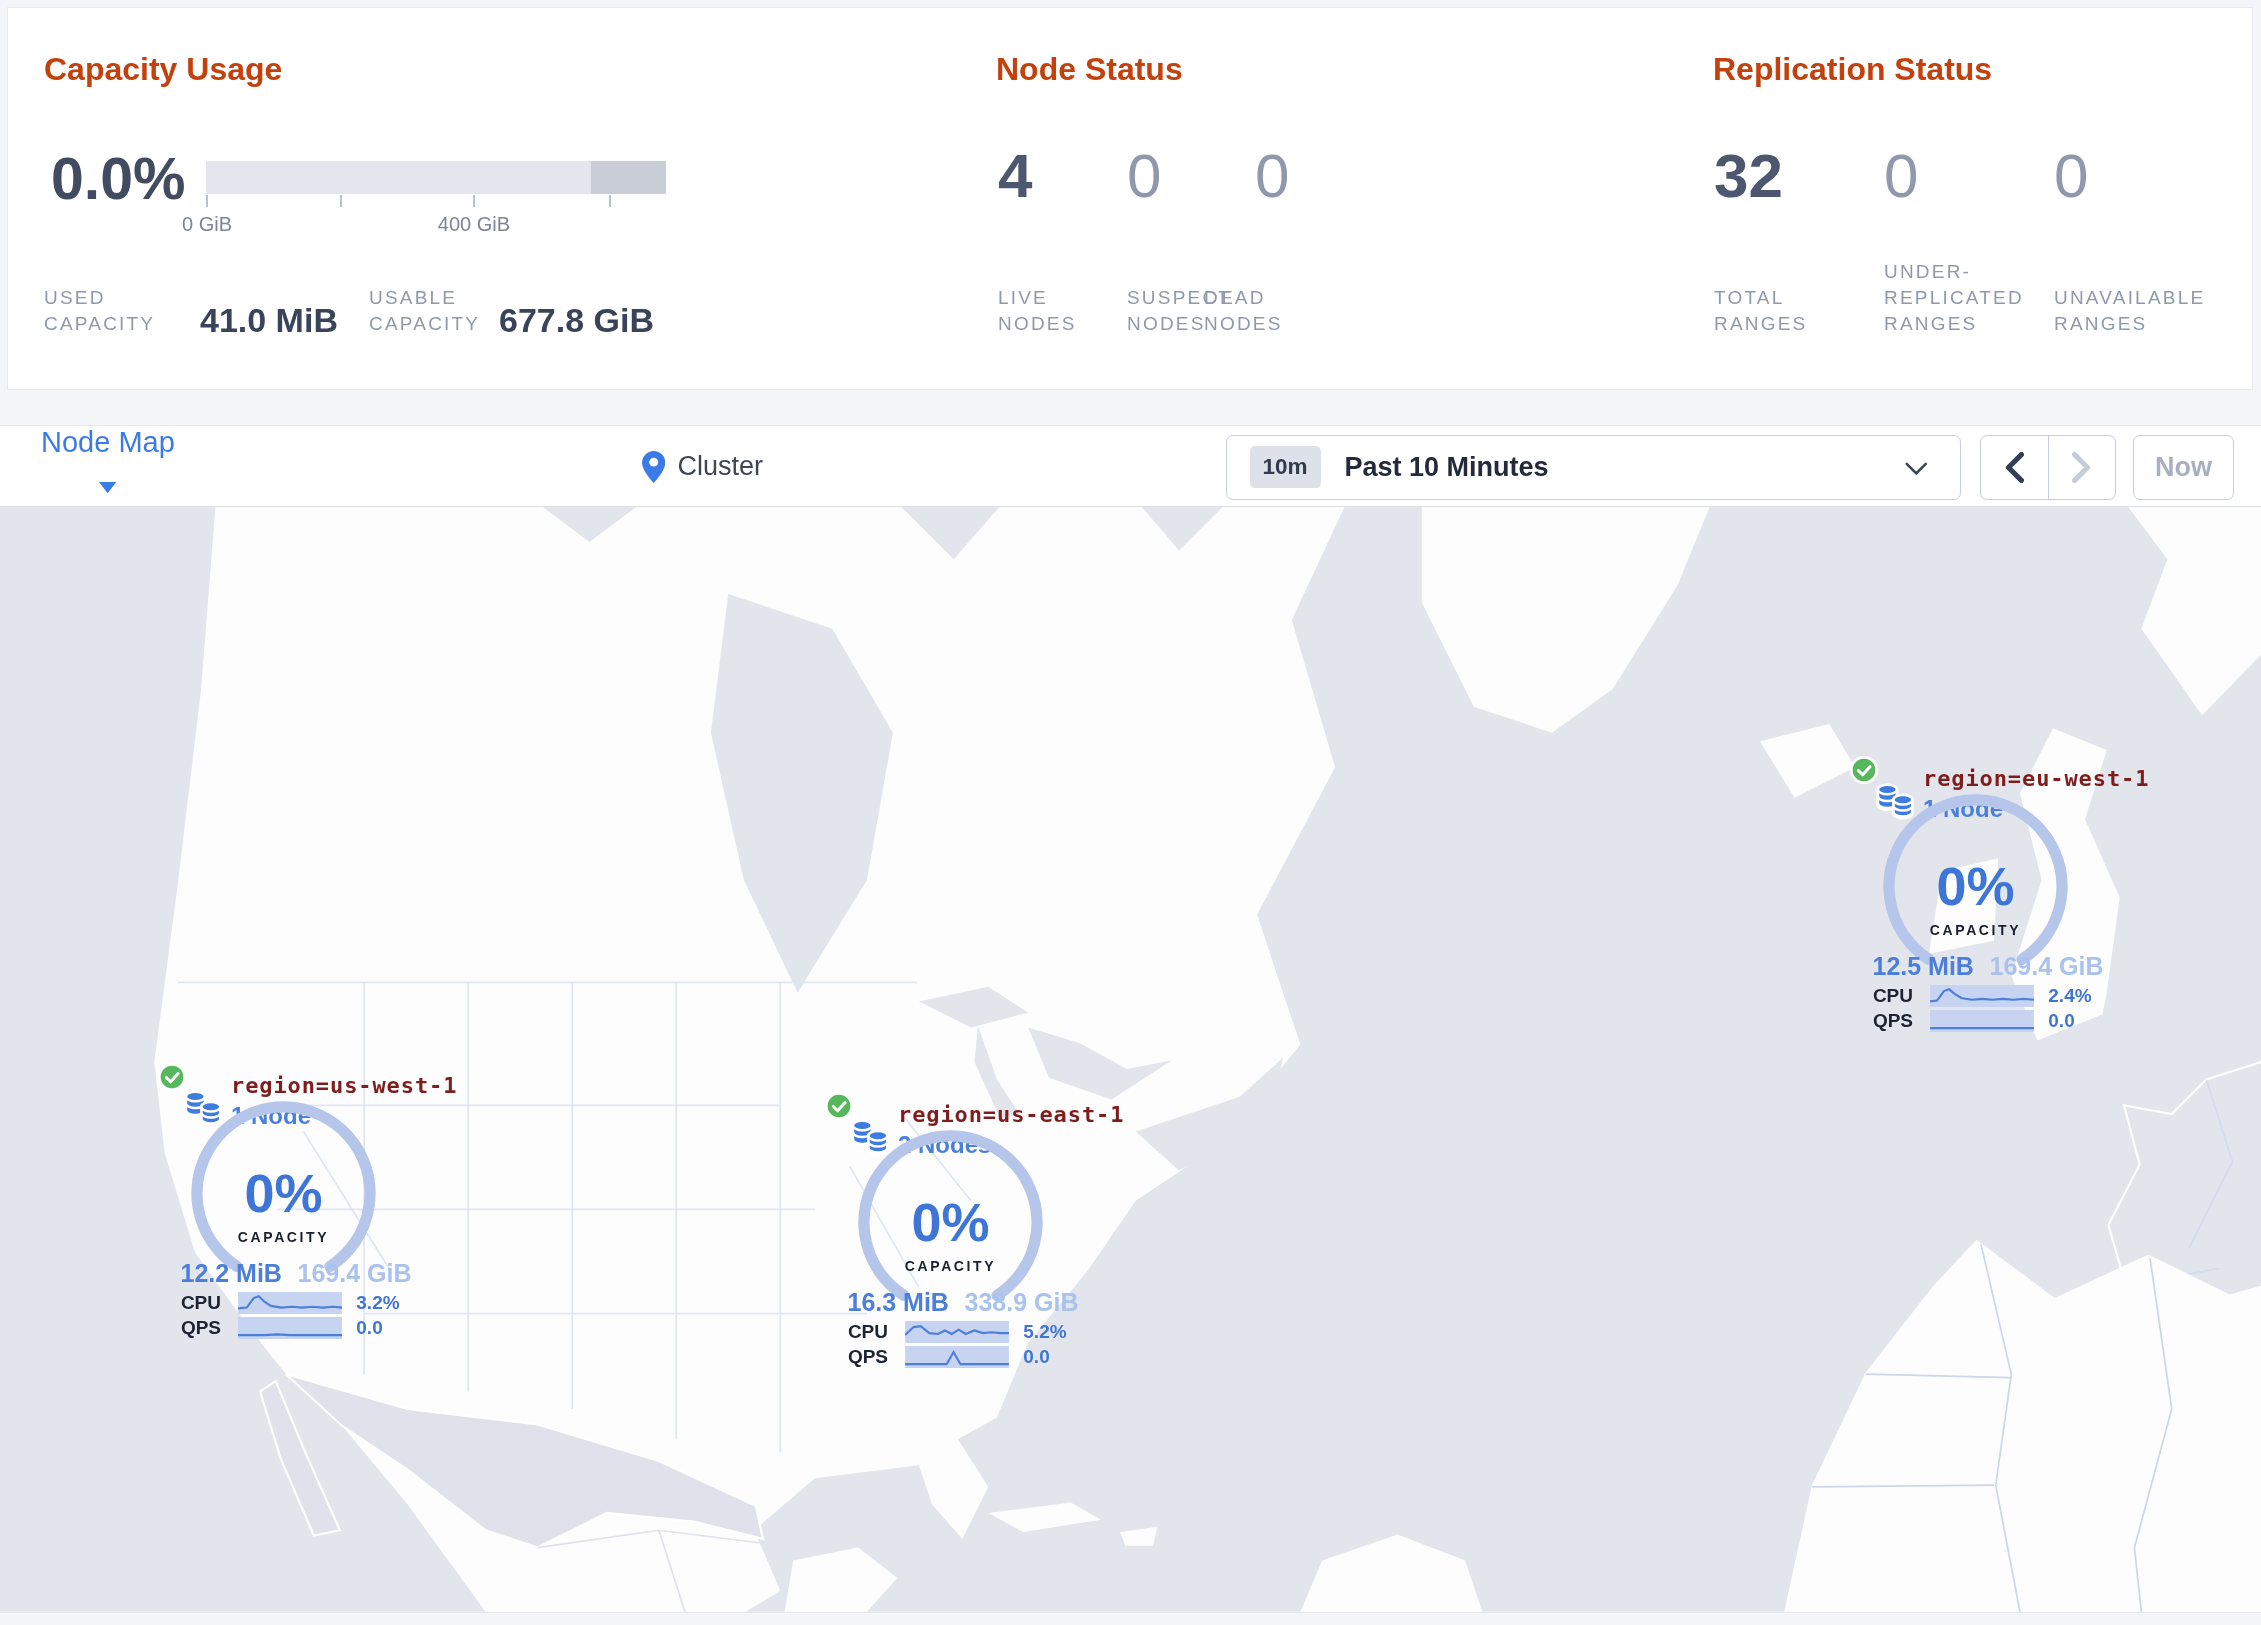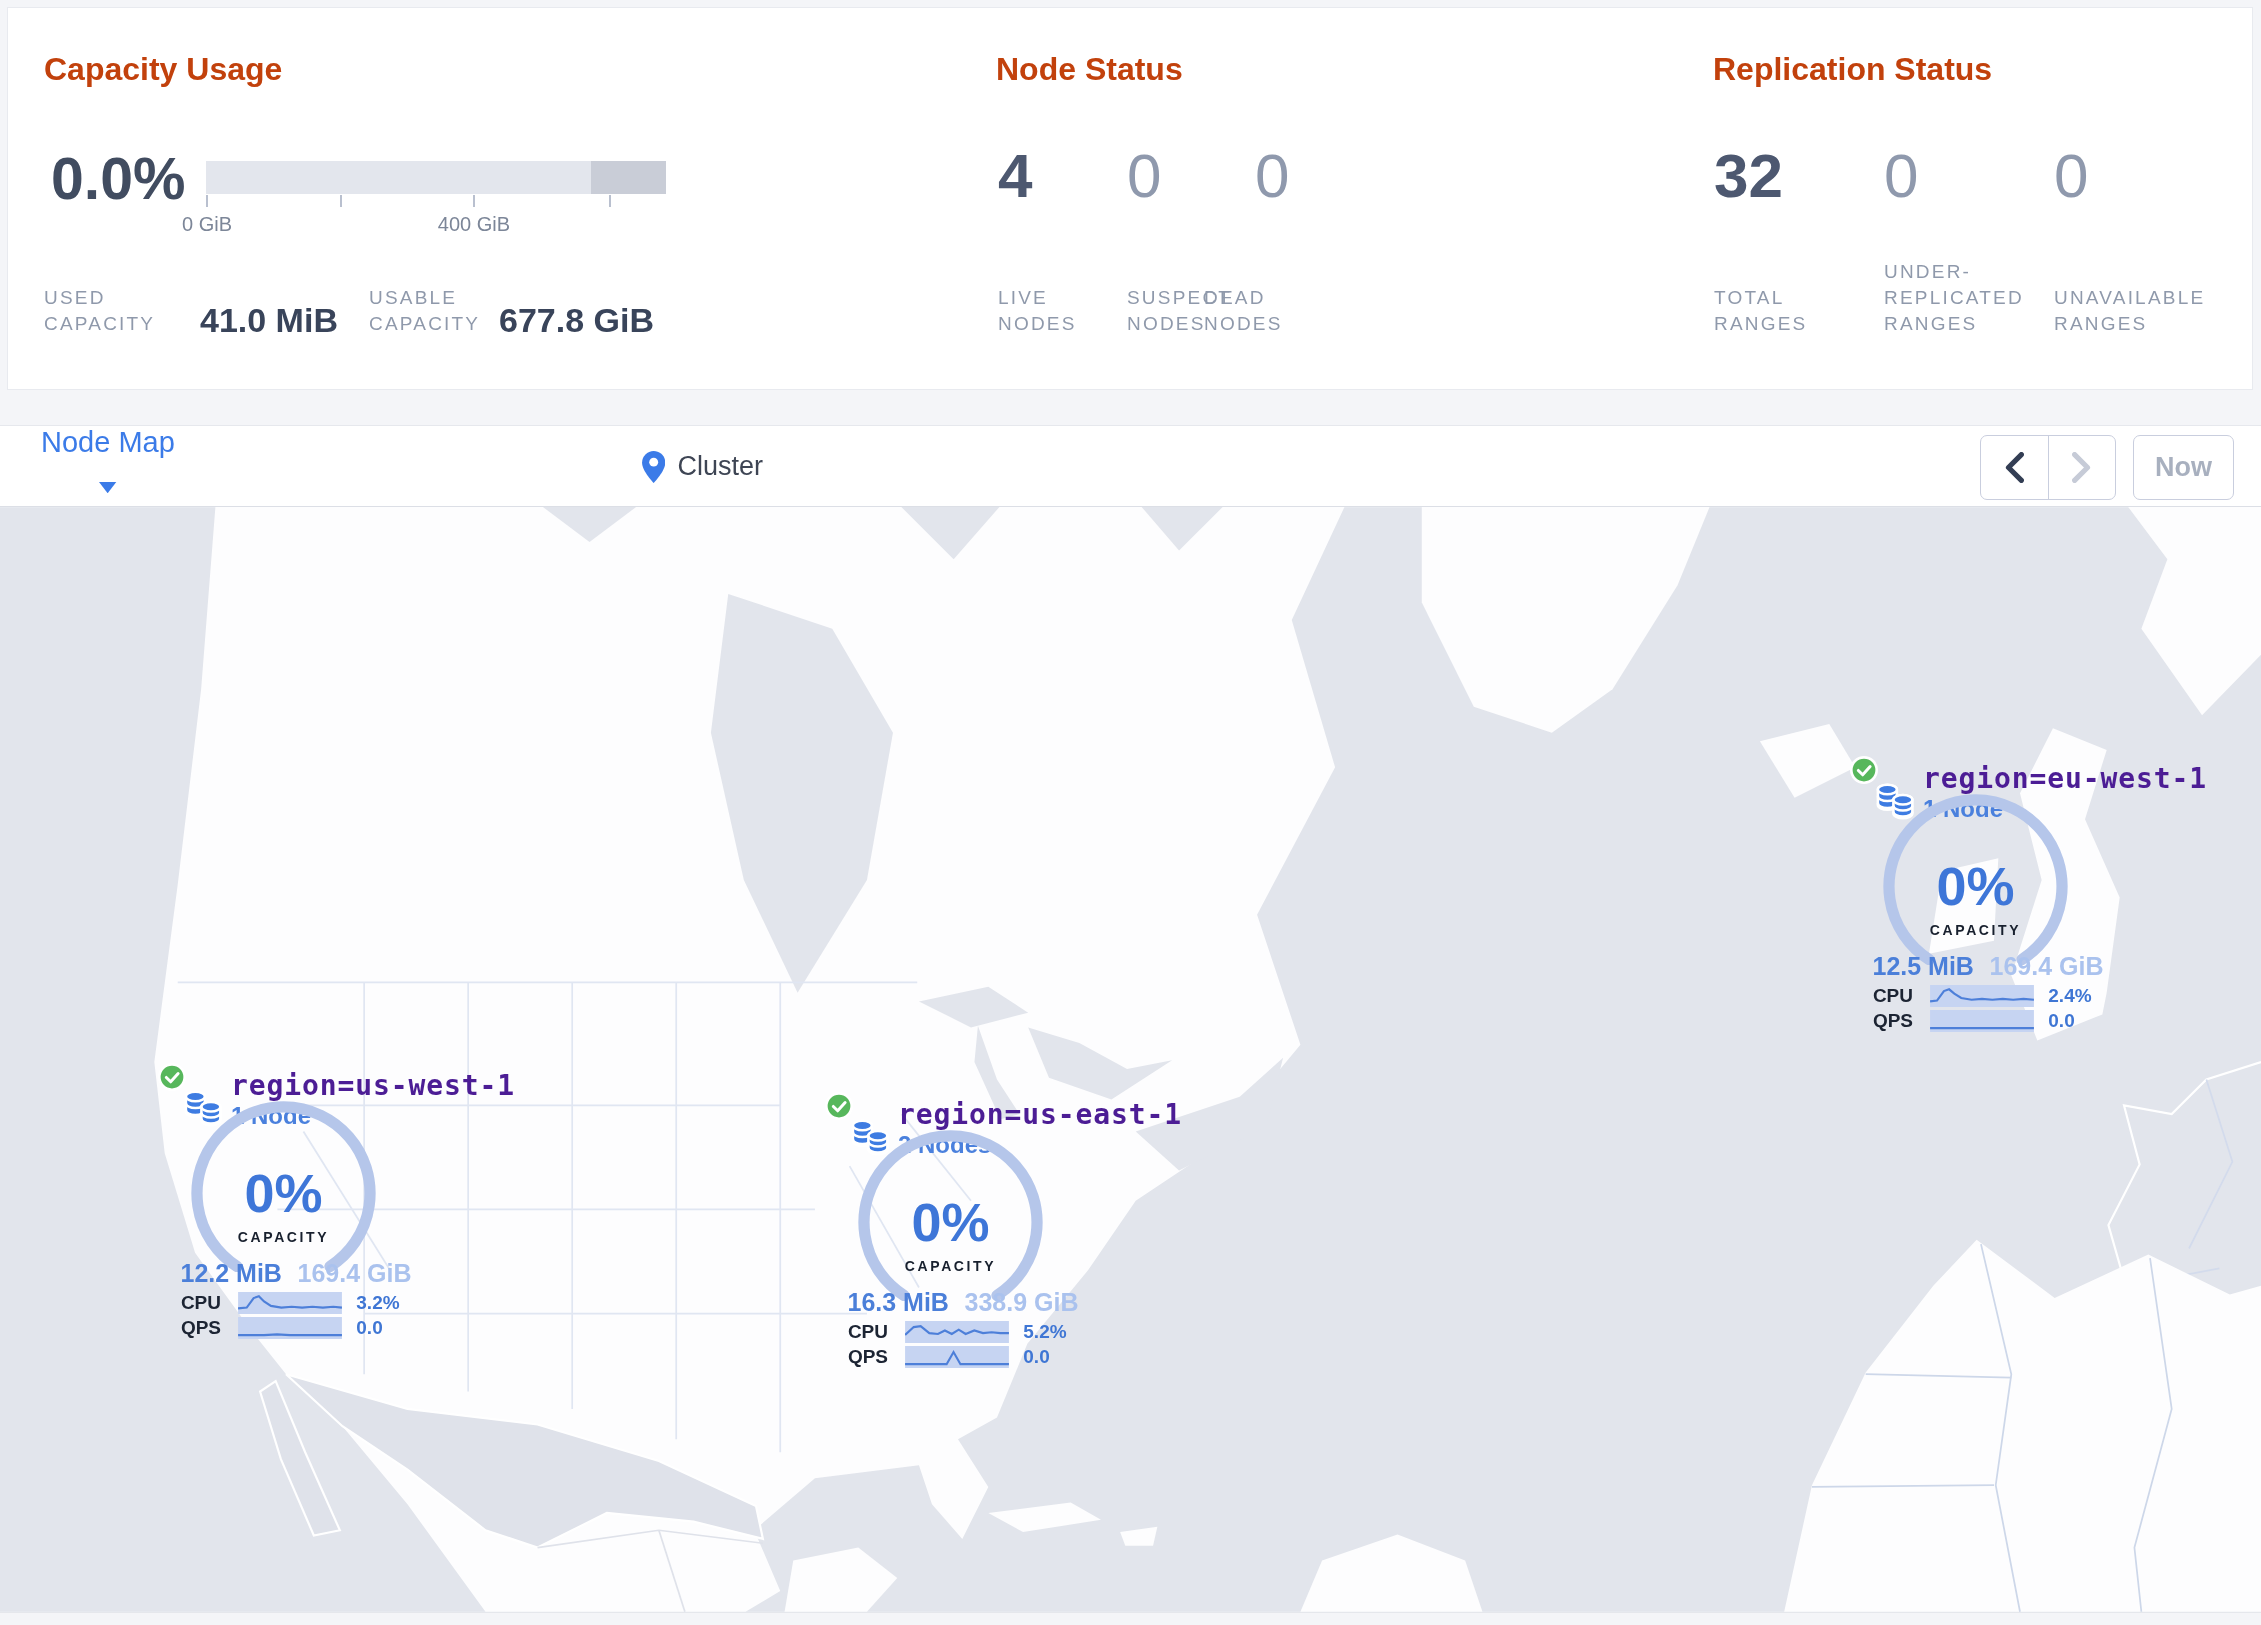--- a/index.html
+++ b/index.html
@@ -36,21 +36,21 @@
 
   
   .map-wrap{position:absolute;left:0;top:507px;width:2261px;height:1105px;}
   .map-footer{position:absolute;left:0;top:1612px;width:2261px;height:14px;background:#f4f5f8;border-top:0.9px solid #e5e7ec;box-sizing:border-box;}
 
   
   .marker{position:absolute;width:269px;height:286px;}
   .m-check{position:absolute;left:0;top:0;width:28px;height:28px;}
   .m-db{position:absolute;left:21px;top:22.5px;width:50px;height:45px;}
   .m-labels{position:absolute;left:73px;top:10.4px;white-space:nowrap;}
-  .m-region{font-family:"DejaVu Sans Mono",monospace;font-size:28px;font-weight:700;color:#4c1d95;letter-spacing:0.9px;line-height:26px;}
+  .m-region{font-family:"DejaVu Sans Mono",monospace;font-size:22px;font-weight:700;color:#7f1d1d;letter-spacing:0.9px;line-height:26px;}
   .m-nodes{font-size:24px;font-weight:700;color:#4a80dd;line-height:29.5px;margin-top:1.7px;cursor:pointer;}
   .m-arc{position:absolute;left:26px;top:31px;width:199px;height:199px;}
   .m-pct{position:absolute;left:26px;top:102px;width:199px;text-align:center;font-size:54px;font-weight:700;color:#3e76d8;line-height:57px;}
   .m-cap{position:absolute;left:26px;top:166px;width:199px;text-align:center;font-size:14px;font-weight:700;letter-spacing:2.6px;color:#18202e;}
   .m-caprow{position:absolute;left:22.5px;top:196px;width:231px;display:flex;justify-content:space-between;font-size:25px;font-weight:600;line-height:29.5px;}
   .m-used{color:#4b7fd9;}
   .m-usable{color:#aac2ee;text-align:right;}
   .m-metric{position:absolute;left:14px;height:26px;display:flex;align-items:center;}
   .m-mname{width:49px;text-align:right;font-size:19px;font-weight:700;color:#1c2433;}
   .m-spark{width:104px;height:22.5px;margin-left:17.3px;}
@@ -105,20 +105,27 @@
           <path d="M0 0 L20 0 L10 13 Z" fill="#3b7be8"></path>
         </svg>
     </div>
     <div class="crumb">
       <svg width="23.4" height="32" viewBox="0 0 24 33">
         <path d="M12 0 C5.4 0 0 5.4 0 12 c0 8.5 12 21 12 21 s12 -12.5 12 -21 C24 5.4 18.6 0 12 0 z" fill="#3b7be8"></path>
         <circle cx="12" cy="11.5" r="4.6" fill="#ffffff"></circle>
       </svg>
       <span class="crumb-label">Cluster</span>
     </div>
+    <div class="timebox">
+      <span class="timebadge">10m</span>
+      <span class="timelabel">Past 10 Minutes</span>
+      <svg class="time-chev" width="22.5" height="14" viewBox="0 0 26 16">
+          <polyline points="2,2 13,13 24,2" fill="none" stroke="#3a4457" stroke-width="3" stroke-linecap="round"></polyline>
+        </svg>
+    </div>
     <div class="navgroup">
       <div class="navhalf first">
         <svg width="19" height="31" viewBox="0 0 22 36">
             <polyline points="19,3 4,18 19,33" fill="none" stroke="#333e54" stroke-width="6" stroke-linecap="round" stroke-linejoin="round"></polyline>
           </svg>
       </div>
       <div class="navhalf">
         <svg width="19" height="31" viewBox="0 0 22 36">
             <polyline points="3,3 18,18 3,33" fill="none" stroke="#c6cbd7" stroke-width="6" stroke-linecap="round" stroke-linejoin="round"></polyline>
           </svg>

